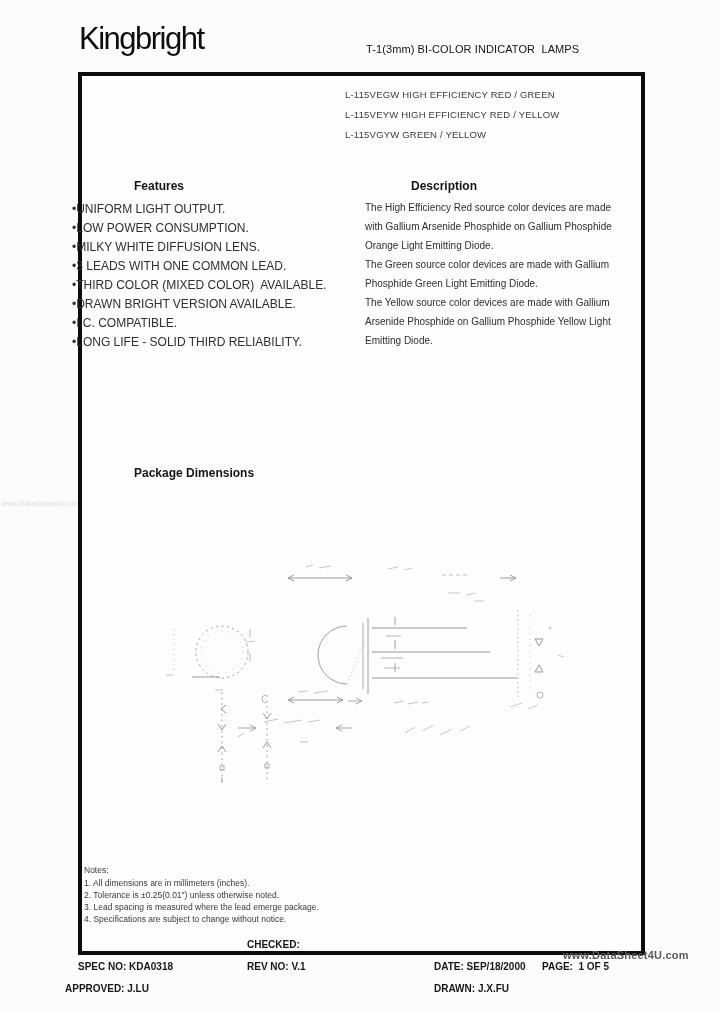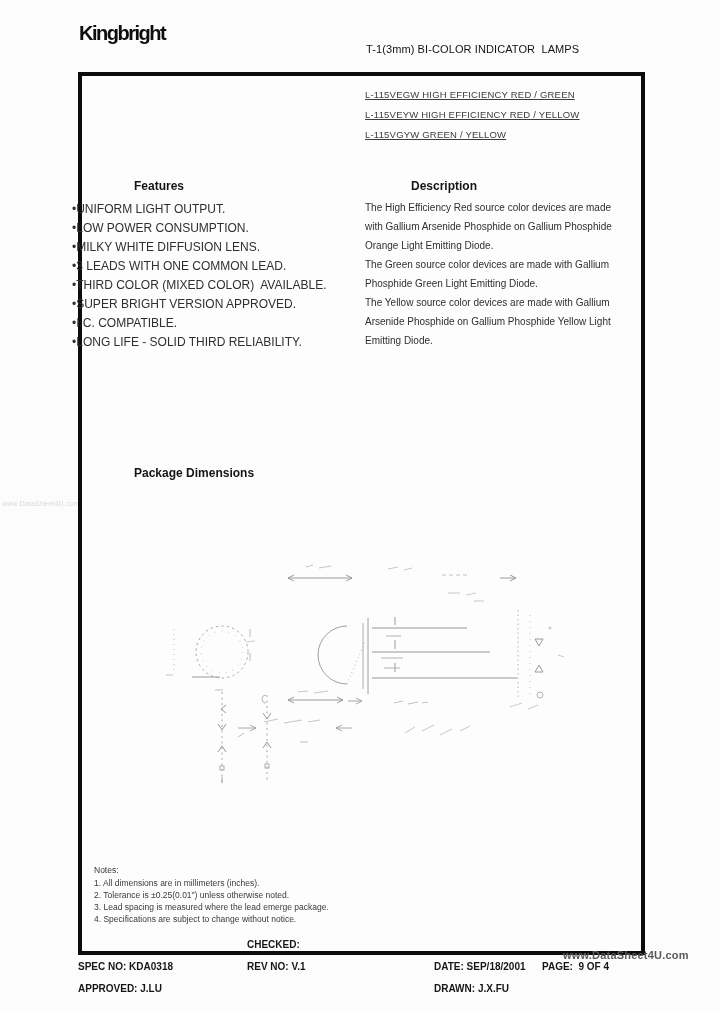--- a/index.html
+++ b/index.html
@@ -3,29 +3,29 @@
 <meta charset="utf-8">
 <style>
   html,body{margin:0;padding:0;}
   body{
     width:720px;height:1012px;position:relative;overflow:hidden;
     background:#fcfcfc;
     font-family:"Liberation Sans", sans-serif;
     color:#1e1e1e;
   }
   .t{position:absolute;white-space:pre;line-height:1;}
-  .logo{left:79px;top:23px;font-size:20px;font-weight:700;letter-spacing:-1.5px;color:#0d0d0d;}
+  .logo{left:79px;top:23px;font-size:31px;font-weight:400;letter-spacing:-1.5px;color:#0d0d0d;}
   .doc-title{left:366px;top:44px;font-size:11px;font-weight:normal;color:#141414;letter-spacing:0.1px;}
   .main-box{position:absolute;left:78px;top:72px;width:567px;height:883px;
     box-sizing:border-box;border:4px solid #0c0c0c;background:#fdfdfd;}
-  .pn{left:365px;font-size:9.5px;color:#3c3c3c;letter-spacing:0.2px;text-decoration:underline;}
+  .pn{left:345px;font-size:9.5px;color:#3c3c3c;letter-spacing:0.2px;}
   .h{font-weight:bold;font-size:12px;color:#151515;padding-left:46px;}
   .feat{left:72px;font-size:12px;color:#2f2f2f;}
   .desc{left:365px;font-size:10px;color:#2f2f2f;}
-  .note{left:94px;font-size:8.5px;color:#3a3a3a;}
+  .note{left:84px;font-size:8.5px;color:#3a3a3a;}
   .foot{font-weight:bold;font-size:10px;color:#161616;}
   .wm-side{left:2px;top:500px;font-size:7px;color:#d9d9d9;letter-spacing:0.2px;}
   .wm-corner{left:563px;top:950px;font-size:11px;font-weight:bold;color:#5a5a5a;letter-spacing:0.2px;}
   .drawing{position:absolute;left:160px;top:545px;width:420px;height:260px;}
 </style>
 </head>
 <body>
 
 <div class="t logo">Kingbright</div>
 <div class="t doc-title">T-1(3mm) BI-COLOR INDICATOR  LAMPS</div>
@@ -37,21 +37,21 @@
 <div class="t pn" style="top:90px">L-115VEGW HIGH EFFICIENCY RED / GREEN</div>
 <div class="t pn" style="top:110px">L-115VEYW HIGH EFFICIENCY RED / YELLOW</div>
 <div class="t pn" style="top:130px">L-115VGYW GREEN / YELLOW</div>
 
 <div class="t h" style="left:88px;top:180px">Features</div>
 <div class="t feat" style="top:203px">•UNIFORM LIGHT OUTPUT.</div>
 <div class="t feat" style="top:222px">•LOW POWER CONSUMPTION.</div>
 <div class="t feat" style="top:241px">•MILKY WHITE DIFFUSION LENS.</div>
 <div class="t feat" style="top:260px">•3 LEADS WITH ONE COMMON LEAD.</div>
 <div class="t feat" style="top:279px">•THIRD COLOR (MIXED COLOR)  AVAILABLE.</div>
-<div class="t feat" style="top:298px">•SUPER BRIGHT VERSION APPROVED.</div>
+<div class="t feat" style="top:298px">•DRAWN BRIGHT VERSION AVAILABLE.</div>
 <div class="t feat" style="top:317px">•I.C. COMPATIBLE.</div>
 <div class="t feat" style="top:336px">•LONG LIFE - SOLID THIRD RELIABILITY.</div>
 
 <div class="t h" style="left:365px;top:180px">Description</div>
 <div class="t desc" style="top:203px">The High Efficiency Red source color devices are made</div>
 <div class="t desc" style="top:222px">with Gallium Arsenide Phosphide on Gallium Phosphide</div>
 <div class="t desc" style="top:241px">Orange Light Emitting Diode.</div>
 <div class="t desc" style="top:260px">The Green source color devices are made with Gallium</div>
 <div class="t desc" style="top:279px">Phosphide Green Light Emitting Diode.</div>
 <div class="t desc" style="top:298px">The Yellow source color devices are made with Gallium</div>
@@ -150,17 +150,17 @@
 <div class="t note" style="top:866px">Notes:</div>
 <div class="t note" style="top:879px">1. All dimensions are in millimeters (inches).</div>
 <div class="t note" style="top:891px">2. Tolerance is ±0.25(0.01") unless otherwise noted.</div>
 <div class="t note" style="top:903px">3. Lead spacing is measured where the lead emerge package.</div>
 <div class="t note" style="top:915px">4. Specifications are subject to change without notice.</div>
 
 <div class="t wm-corner">www.DataSheet4U.com</div>
 
 <div class="t foot" style="left:78px;top:962px">SPEC NO: KDA0318</div>
 <div class="t foot" style="left:247px;top:962px">REV NO: V.1</div>
-<div class="t foot" style="left:434px;top:962px">DATE: SEP/18/2001</div>
-<div class="t foot" style="left:542px;top:962px">PAGE:  9 OF 4</div>
-<div class="t foot" style="left:78px;top:984px">APPROVED: J.LU</div>
+<div class="t foot" style="left:434px;top:962px">DATE: SEP/18/2000</div>
+<div class="t foot" style="left:542px;top:962px">PAGE:  1 OF 5</div>
+<div class="t foot" style="left:65px;top:984px">APPROVED: J.LU</div>
 <div class="t foot" style="left:247px;top:940px">CHECKED:</div>
 <div class="t foot" style="left:434px;top:984px">DRAWN: J.X.FU</div>
 
 </body></html>

